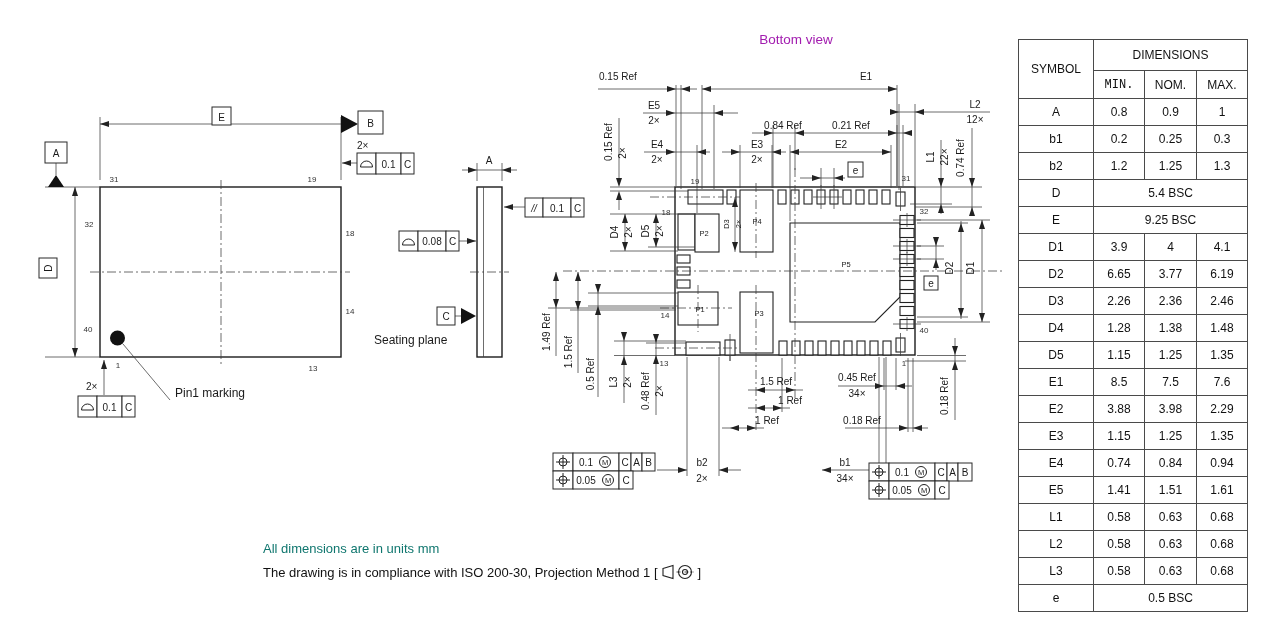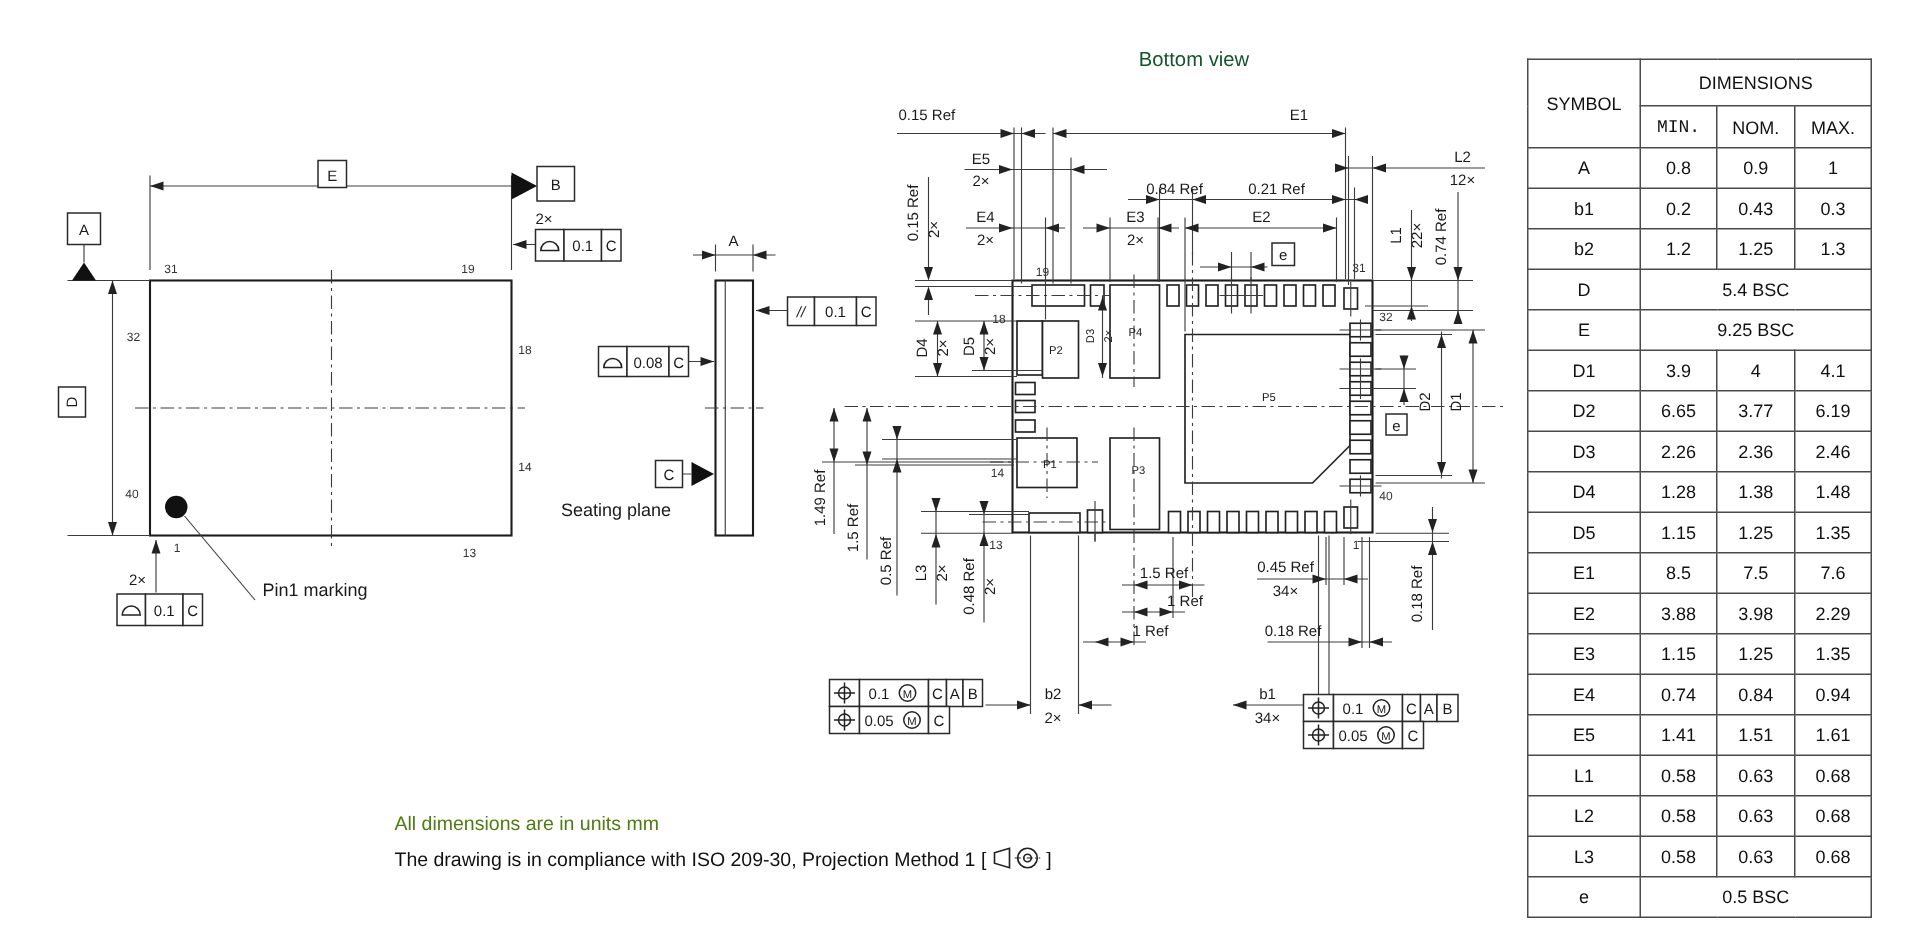--- a/index.html
+++ b/index.html
@@ -8,22 +8,22 @@
   svg text{font-family:"Liberation Sans",sans-serif;fill:#1a1a1a;}
   .t10{font-size:10px;} .t8{font-size:8px;fill:#333;} .t7{font-size:7.5px;}
   .t12{font-size:12px;}
   .thick{stroke:#1c1c1c;stroke-width:1.4;fill:none;}
   .med{stroke:#222;stroke-width:1.1;fill:#fff;}
   .thin{stroke:#3c3c3c;stroke-width:0.75;fill:none;}
   .cl{stroke:#3c3c3c;stroke-width:0.75;fill:none;stroke-dasharray:9 3 2 3;}
   .fcf{stroke:#2a2a2a;stroke-width:1;fill:#fff;}
   .blk{fill:#111;}
   .title{position:absolute;left:740px;top:32px;width:112px;text-align:center;
-         font-size:13.5px;color:#14532d;}
-  .note1{position:absolute;left:263px;top:541px;font-size:13px;color:#4d7c0f;}
+         font-size:13.5px;color:#a21caf;}
+  .note1{position:absolute;left:263px;top:541px;font-size:13px;color:#0f766e;}
   .note2{position:absolute;left:263px;top:563px;font-size:13px;color:#111;display:flex;align-items:center;gap:2px;}
   table.dim{position:absolute;left:1018px;top:39px;border-collapse:collapse;
             font-size:12px;color:#111;table-layout:fixed;}
   table.dim td{border:1.3px solid #4a4a4a;text-align:center;padding:0;height:26px;
                overflow:hidden;white-space:nowrap;}
   td.c0{width:74px;} td.c1{width:50px;font-family:Liberation Mono, monospace;} td.c2{width:51px;} td.c3{width:50px;margin-left:17px;}
   tr.h1 td{height:30px;} tr.h2 td{height:27px;}
 </style>
 </head>
 <body>
@@ -406,21 +406,21 @@
       <text class="t10" x="902" y="494" text-anchor="middle">0.05</text>
       <text class="t10" x="942" y="494" text-anchor="middle">C</text>
     </g>
   </g>
 </svg>
 
 
 <div class="title">Bottom view</div>
 <div class="note1">All dimensions are in units mm</div>
 <div class="note2">
-  <span>The drawing is in compliance with ISO 209-30, Projection Method 1 [</span>
+  <span>The drawing is in compliance with ISO 200-30, Projection Method 1 [</span>
   <svg width="36" height="18" viewBox="0 0 36 18">
     <polygon points="3,5.5 13,2.5 13,15.5 3,12.5" fill="none" stroke="#222" stroke-width="1.1"></polygon>
     <circle cx="25" cy="9" r="6.5" fill="none" stroke="#222" stroke-width="1.1"></circle>
     <circle cx="25" cy="9" r="2.5" fill="none" stroke="#222" stroke-width="1.1"></circle>
     <path d="M16.5,9 H33.5" stroke="#222" stroke-width="0.8" stroke-dasharray="4 1.5 1 1.5"></path>
   </svg>
   <span>]</span>
 </div>
 
 
@@ -437,21 +437,21 @@
   </tr>
   <tr>
           <td>A</td>
           <td>0.8</td>
           <td>0.9</td>
           <td>1</td>
         </tr>
   <tr>
           <td>b1</td>
           <td>0.2</td>
-          <td>0.43</td>
+          <td>0.25</td>
           <td>0.3</td>
         </tr>
   <tr>
           <td>b2</td>
           <td>1.2</td>
           <td>1.25</td>
           <td>1.3</td>
         </tr>
   <tr>
           <td>D</td>

